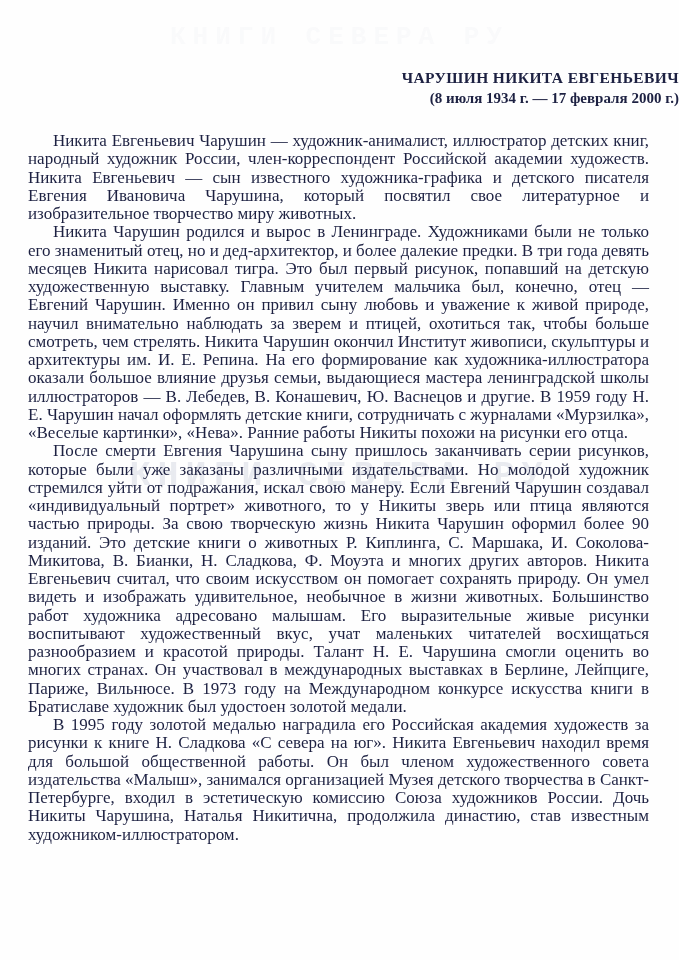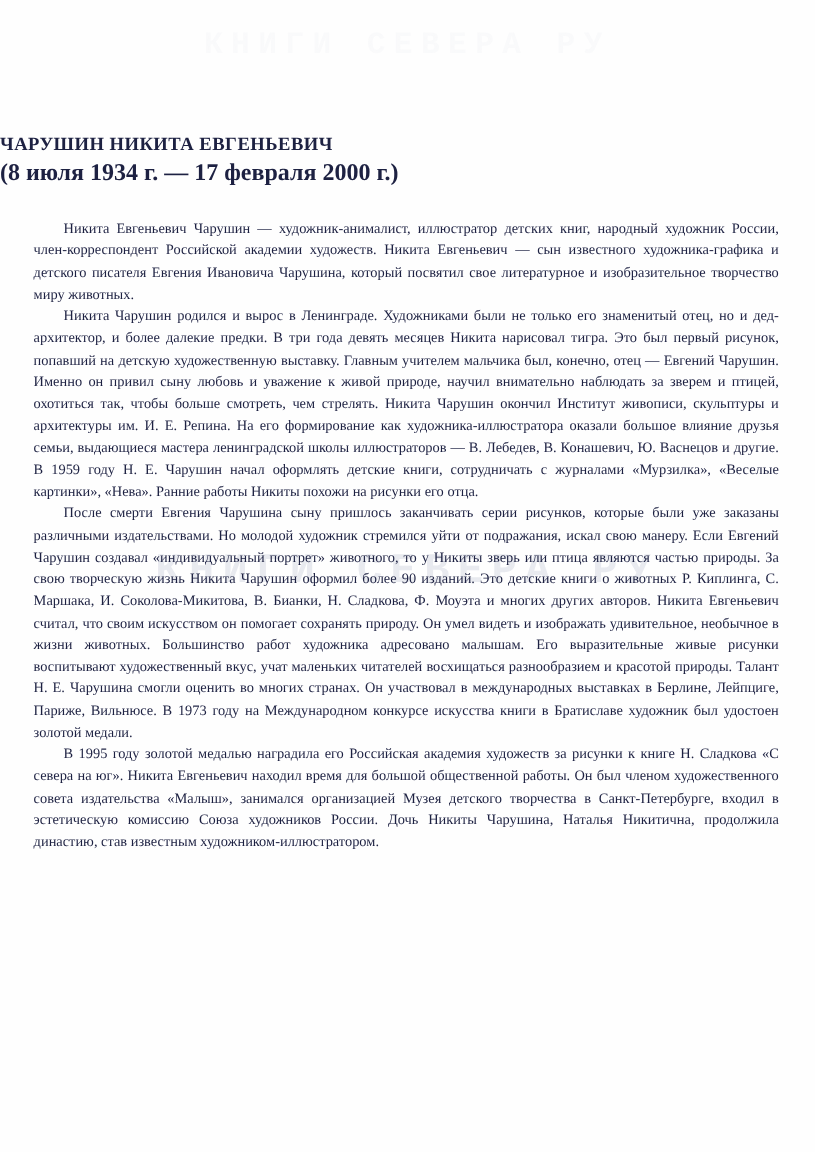--- a/index.html
+++ b/index.html
@@ -36,40 +36,40 @@
     top: 22px;
     font-size: 26px;
     opacity: 0.18;
   }
   .wm-mid {
     top: 456px;
     font-size: 35px;
     opacity: 0.85;
   }
   header.doc-header {
-    padding-top: 112px;
-    text-align: left;
+    padding-top: 69px;
+    text-align: right;
     font-weight: bold;
   }
   h1.doc-title {
     margin: 0;
     font-size: 15.5px;
     letter-spacing: 0.4px;
     font-weight: bold;
   }
   h2.doc-subtitle {
     margin: 3px 0 0 0;
-    font-size: 20px;
+    font-size: 15px;
     font-weight: bold;
   }
   main.doc-body {
     position: relative;
     margin: 25px 30px 0 28px;
     text-align: justify;
-    font-size: 12px;
+    font-size: 17px;
     line-height: 18.25px;
   }
   main.doc-body p {
     margin: 0;
     text-indent: 25px;
   }
 </style>
 </head>
 <body>
 

